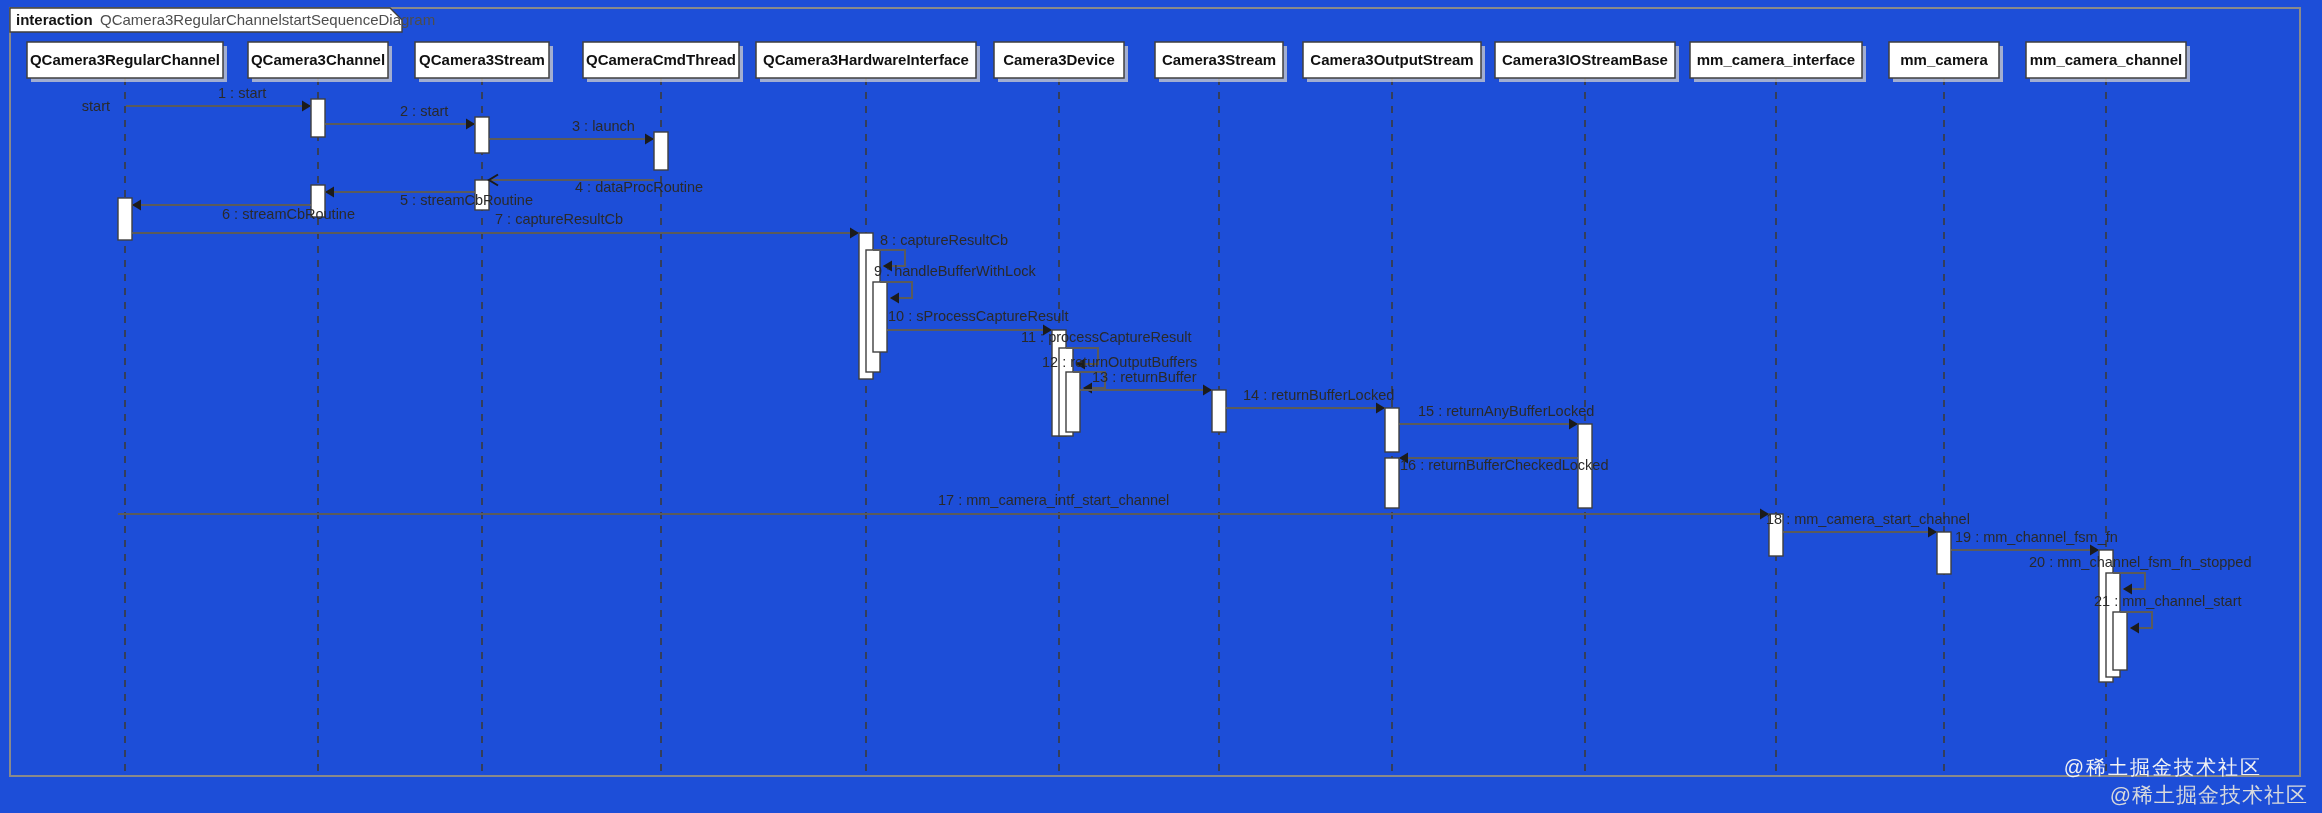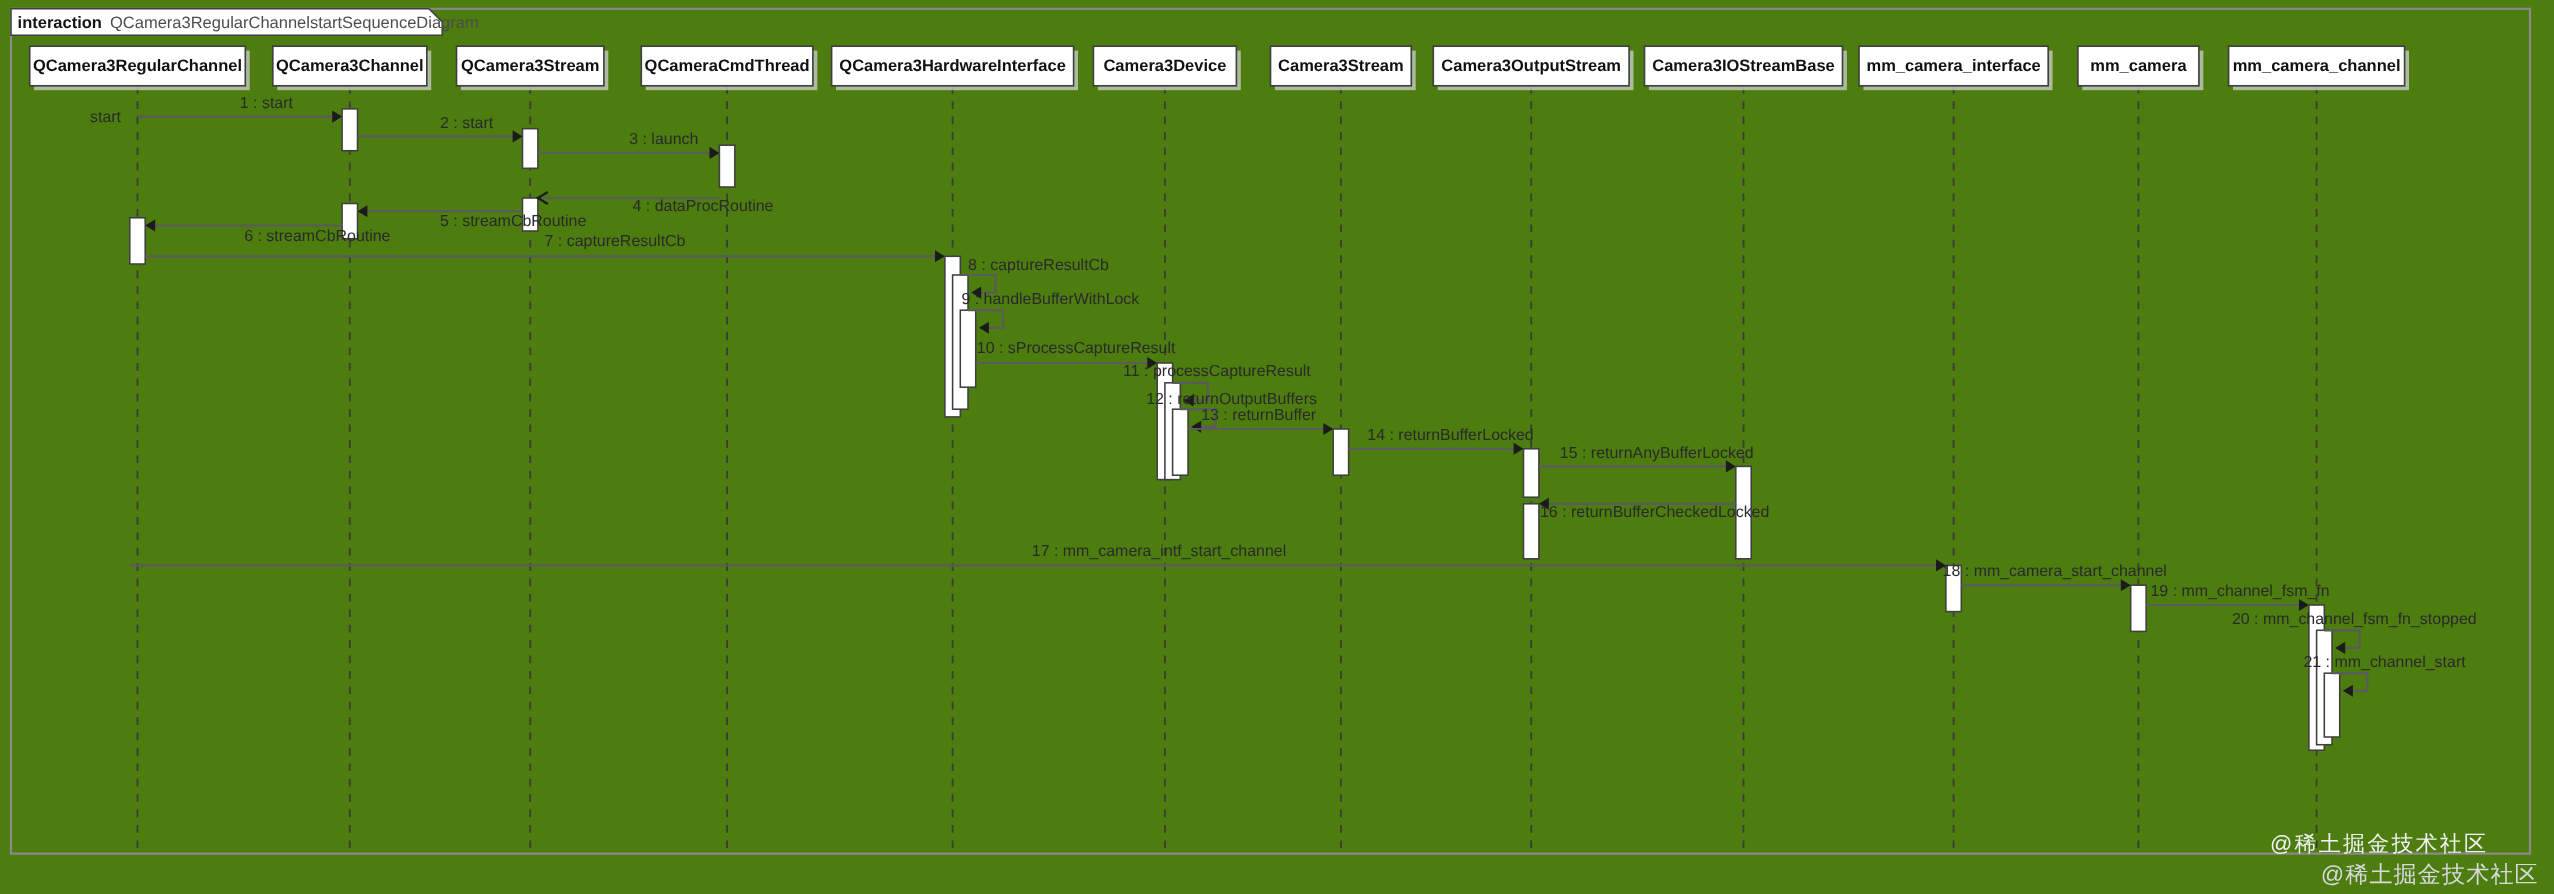--- a/index.html
+++ b/index.html
@@ -6,21 +6,21 @@
   html, body {
     margin: 0;
     padding: 0;
     background: #ffffff;
     font-family: "Liberation Sans", sans-serif;
   }
   #stage {
     position: relative;
     width: 2322px;
     height: 813px;
-    background: #4d7c0f;
+    background: #1d4ed8;
     overflow: hidden;
   }
   svg#diagram {
     position: absolute;
     left: 0;
     top: 0;
     width: 2322px;
     height: 813px;
     display: block;
     shape-rendering: geometricPrecision;

